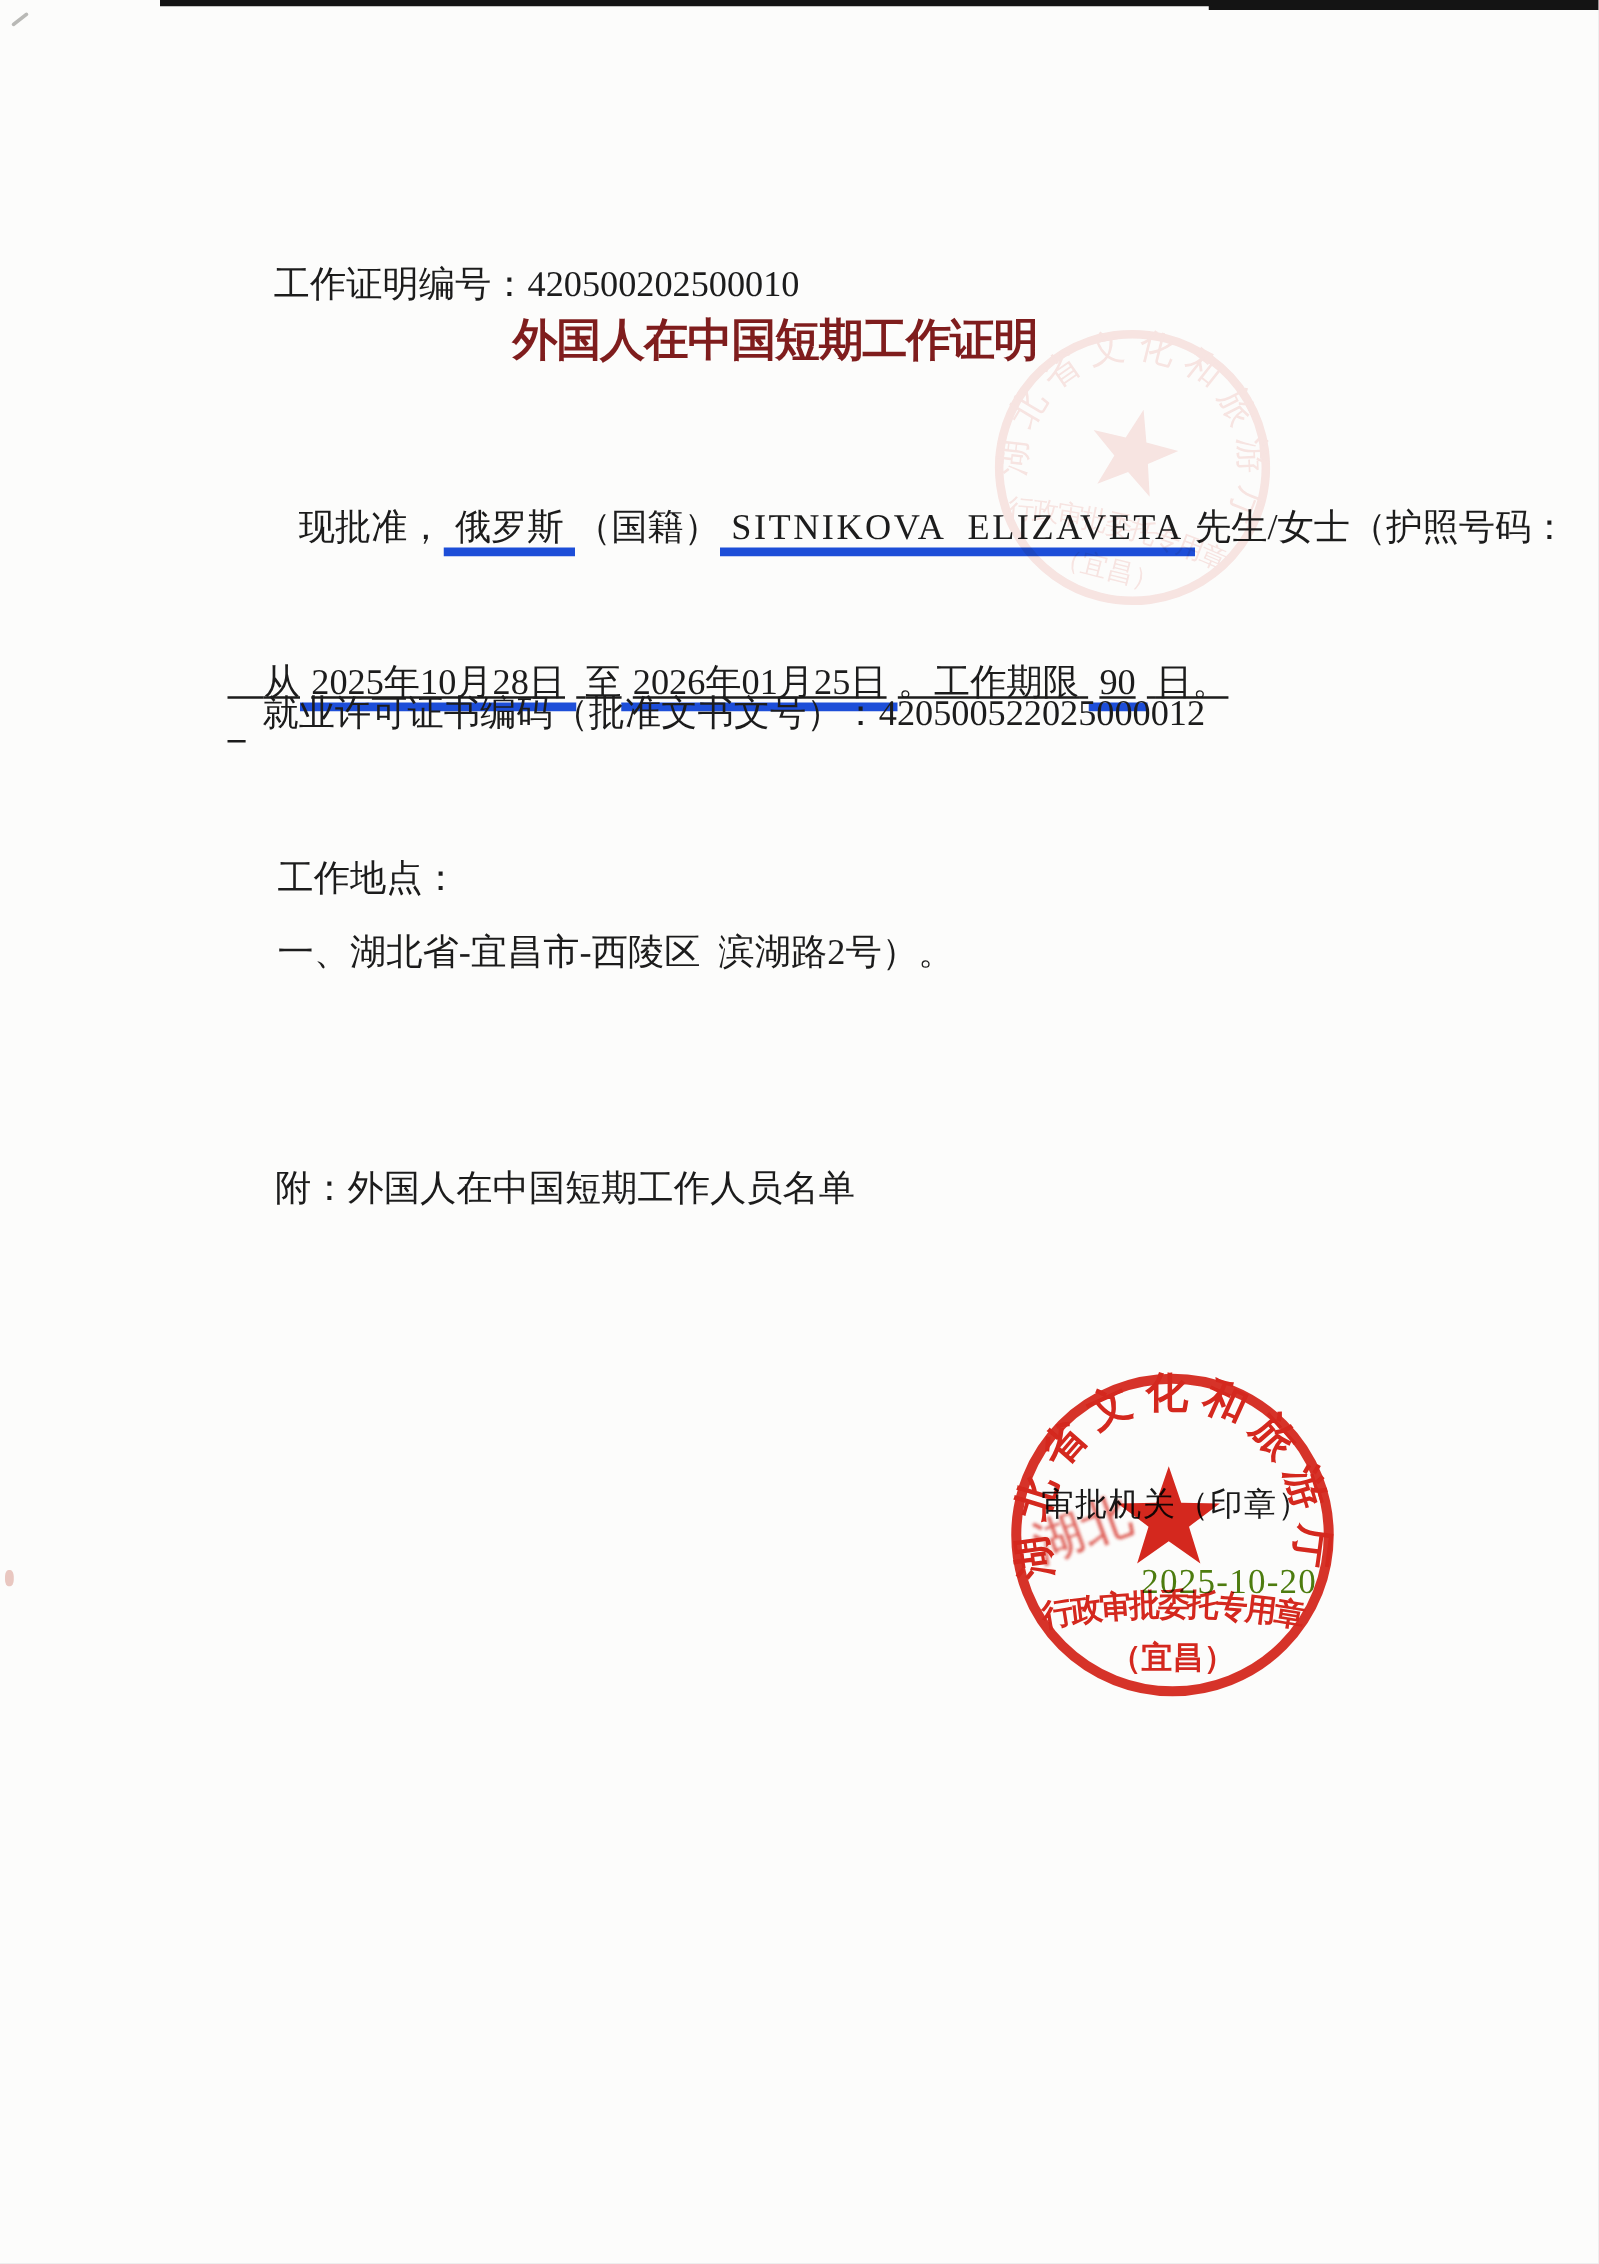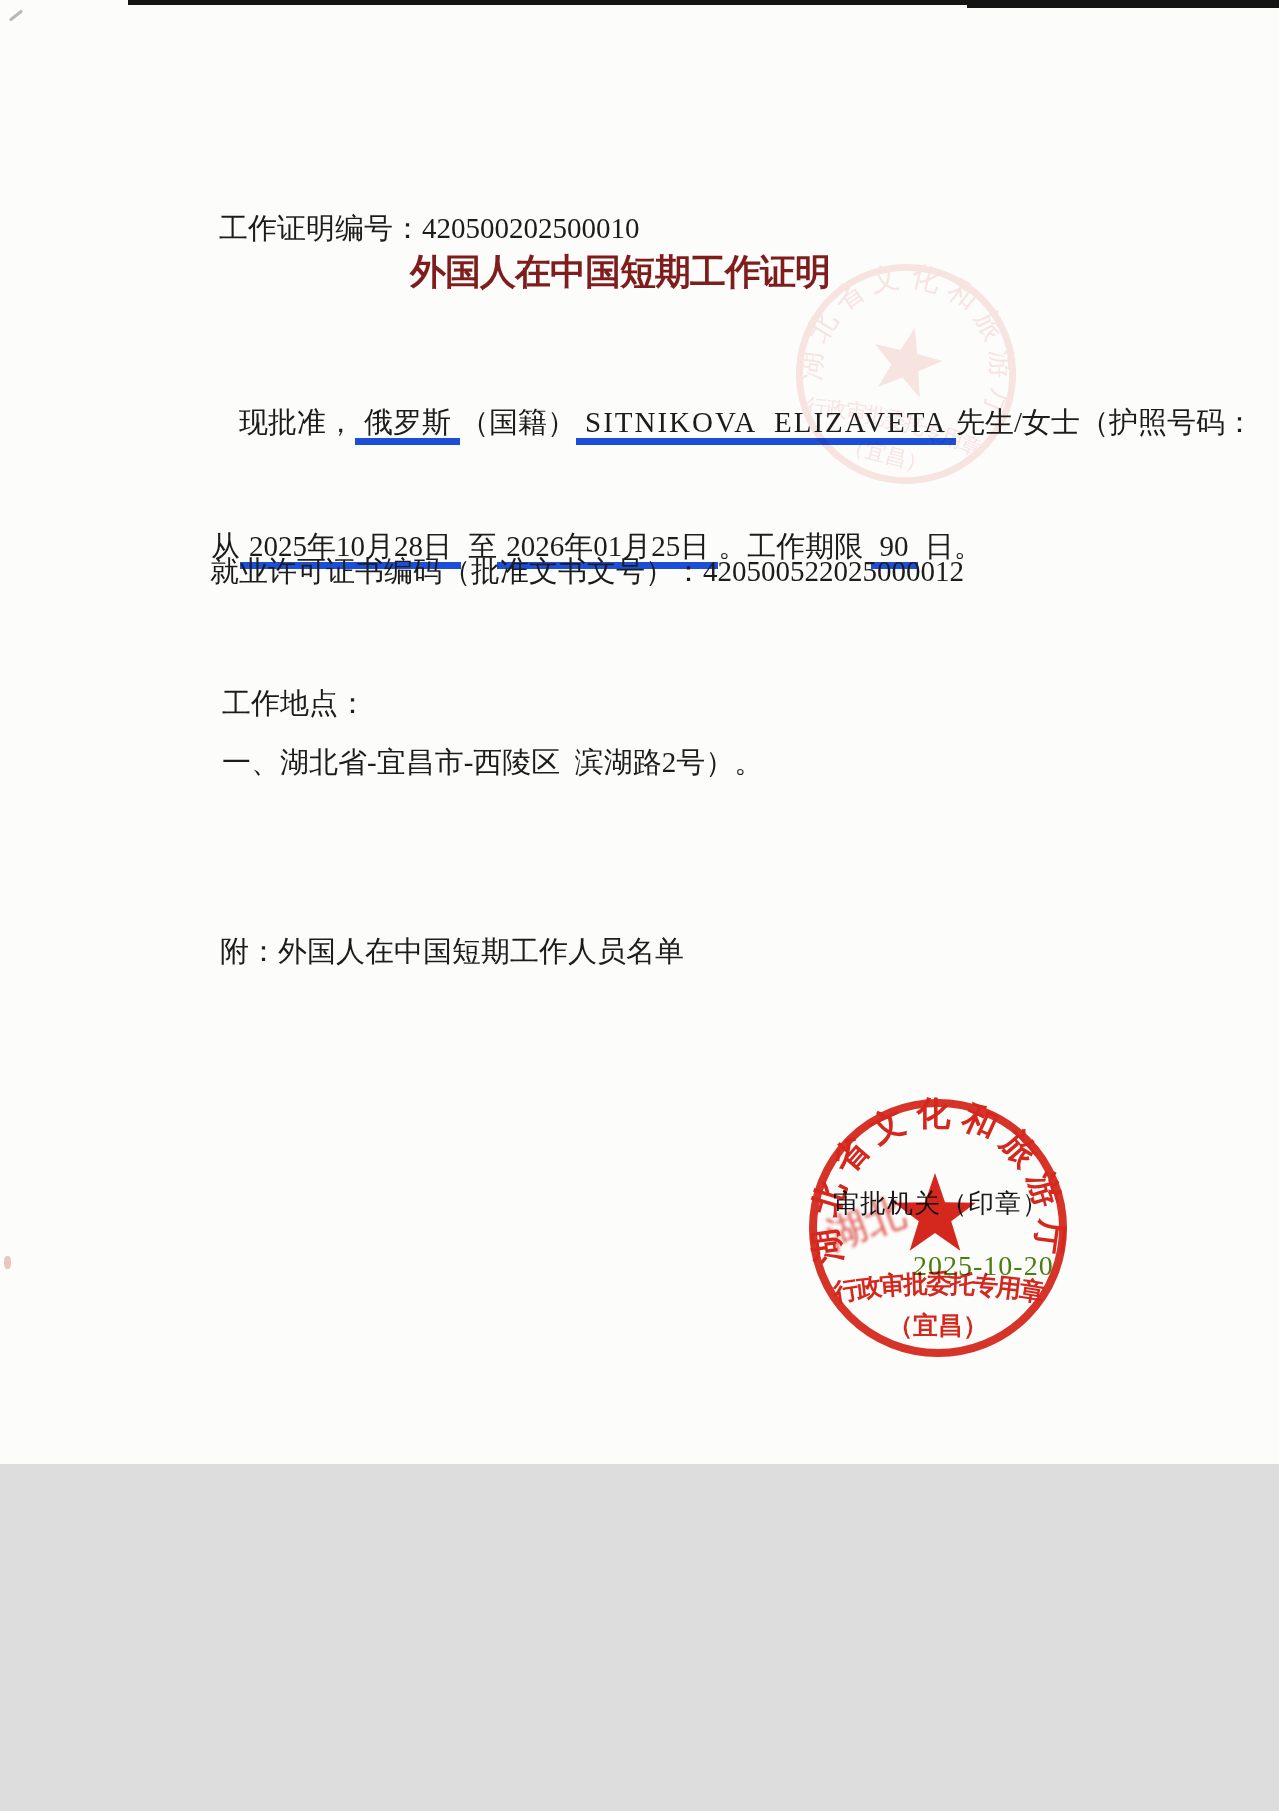--- a/index.html
+++ b/index.html
@@ -1,17 +1,17 @@
 <!DOCTYPE html>
 <html><head>
 <meta charset="utf-8">
 <style>
   html,body{margin:0;padding:0;background:#ddd;}
   .page{
-    position:relative;width:1279px;height:1464px;margin:0 auto;
+    position:relative;width:1279px;height:1811px;margin:0 auto;
     background:#fcfcfb;overflow:hidden;
     font-family:"Liberation Serif","DejaVu Serif",serif;color:#1c1c1c;
   }
   
   .strip{position:absolute;background:#141414;}
   .strip.a{left:128px;top:0;width:845px;height:5px;}
   .strip.b{left:967px;top:0;width:312px;height:8px;}
   .slash{position:absolute;left:8px;top:14px;width:16px;height:3px;background:#b9b9b6;transform:rotate(-38deg);border-radius:2px;}
   .speck{position:absolute;left:4px;top:1256px;width:7px;height:13px;background:#d99a90;opacity:.55;border-radius:40%;}
   
@@ -46,21 +46,21 @@
     <span>工作证明编号：</span><span>420500202500010</span>
   </div>
 
   <div class="doc-title">外国人在中国短期工作证明</div>
 
   <div class="line indent" style="left:182px;top:370px;">
     <span>现批准，</span><span class="u">俄罗斯</span><span>（国籍）</span><span class="u latin">SITNIKOVA  ELIZAVETA</span><span>先生/女士（护照号码：</span>
   </div>
 
 
-  <div class="line" style="left:182px;top:494px;">
+  <div class="line" style="left:182px;top:494px;text-decoration:underline;">
     <span>从</span><span class="u">2025年10月28日</span> <span>至</span><span class="u">2026年01月25日</span><span>。工作期限</span> <span class="u">90</span> <span>日。</span>
   </div>
 
   <div class="line indent" style="left:182px;top:554px;">就业许可证书编码（批准文书文号）：420500522025000012</div>
 
   <div class="line" style="left:222px;top:686px;">工作地点：</div>
   <div class="line" style="left:222px;top:745px;">一、湖北省-宜昌市-西陵区  滨湖路2号）。</div>
 
   <div class="line" style="left:220px;top:934px;">附：外国人在中国短期工作人员名单</div>
 

